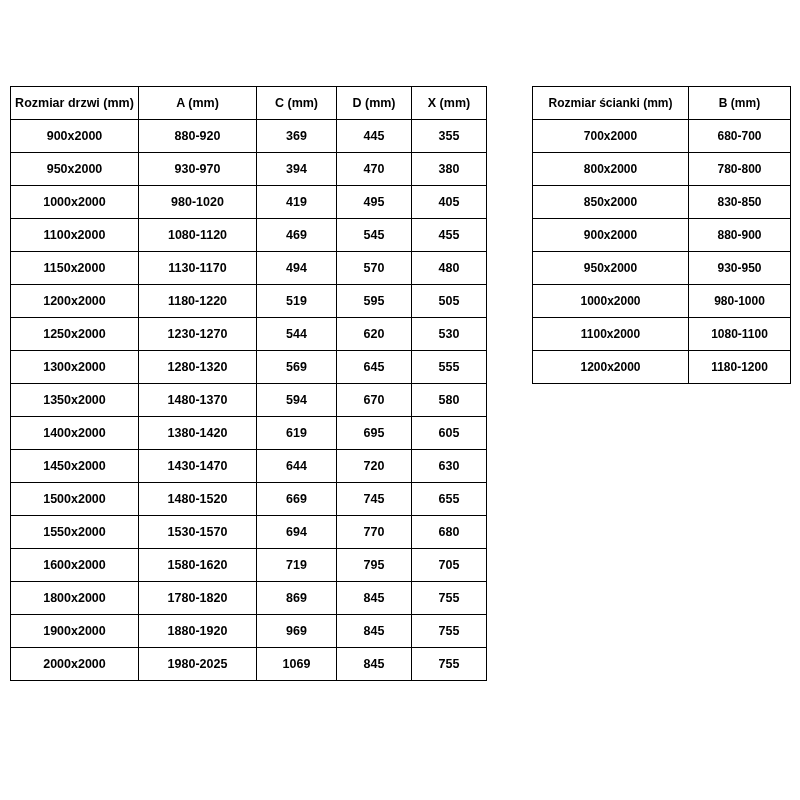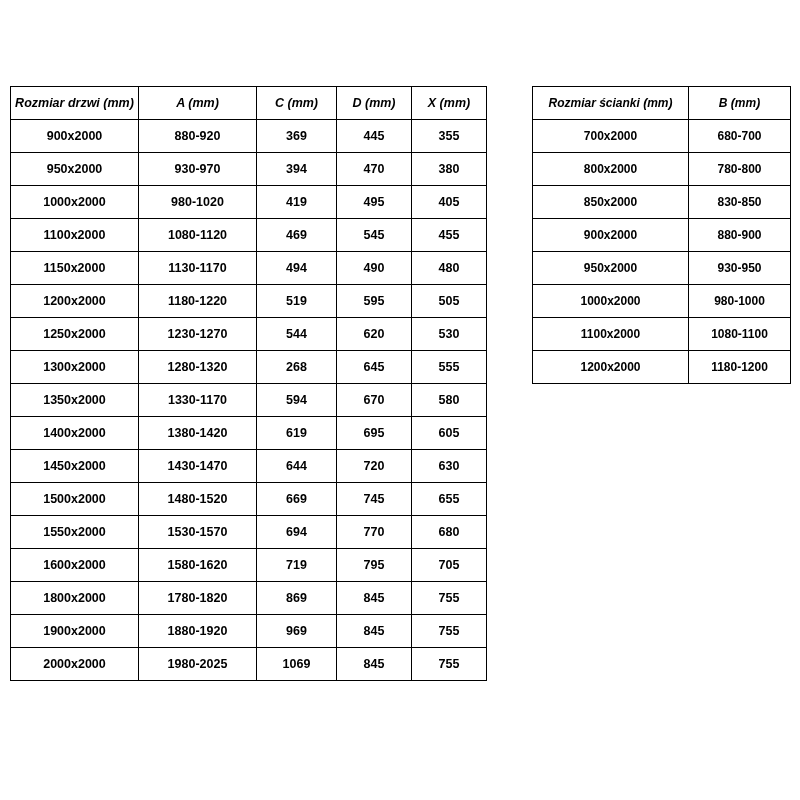--- a/index.html
+++ b/index.html
@@ -61,21 +61,21 @@
     width: 258px;
   }
   #wall-table th,
   #wall-table td {
     height: 32px;
     font-size: 12px;
   }
   #wall-table col.c-size { width: 156px; }
   #wall-table col.c-b    { width: 102px; }
 
-  .hdr-cell { font-size: 12.5px; font-style: italic; }
+  .hdr-cell { font-size: 12.5px; }
 </style>
 </head>
 <body>
 
 <div class="sheet">
 
   <table class="spec" id="doors-table">
     <colgroup>
       <col class="c-size">
         <col class="c-a">
@@ -118,47 +118,47 @@
         <td>1100x2000</td>
         <td>1080-1120</td>
         <td>469</td>
         <td>545</td>
         <td>455</td>
       </tr>
       <tr>
         <td>1150x2000</td>
         <td>1130-1170</td>
         <td>494</td>
-        <td>490</td>
+        <td>570</td>
         <td>480</td>
       </tr>
       <tr>
         <td>1200x2000</td>
         <td>1180-1220</td>
         <td>519</td>
         <td>595</td>
         <td>505</td>
       </tr>
       <tr>
         <td>1250x2000</td>
         <td>1230-1270</td>
         <td>544</td>
         <td>620</td>
         <td>530</td>
       </tr>
       <tr>
         <td>1300x2000</td>
         <td>1280-1320</td>
-        <td>268</td>
+        <td>569</td>
         <td>645</td>
         <td>555</td>
       </tr>
       <tr>
         <td>1350x2000</td>
-        <td>1330-1170</td>
+        <td>1480-1370</td>
         <td>594</td>
         <td>670</td>
         <td>580</td>
       </tr>
       <tr>
         <td>1400x2000</td>
         <td>1380-1420</td>
         <td>619</td>
         <td>695</td>
         <td>605</td>

